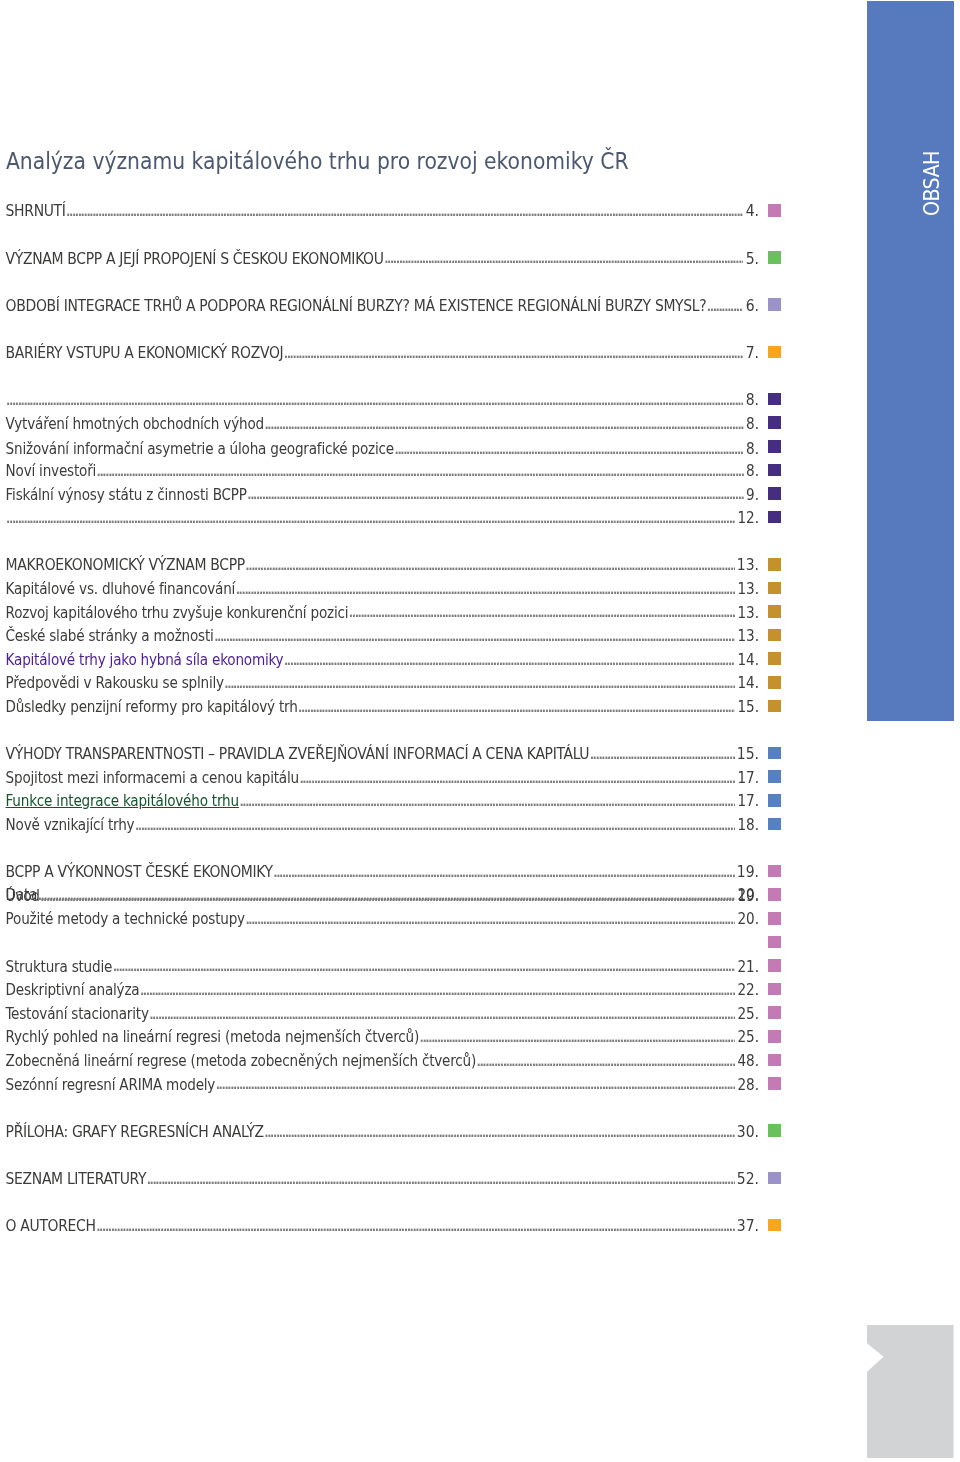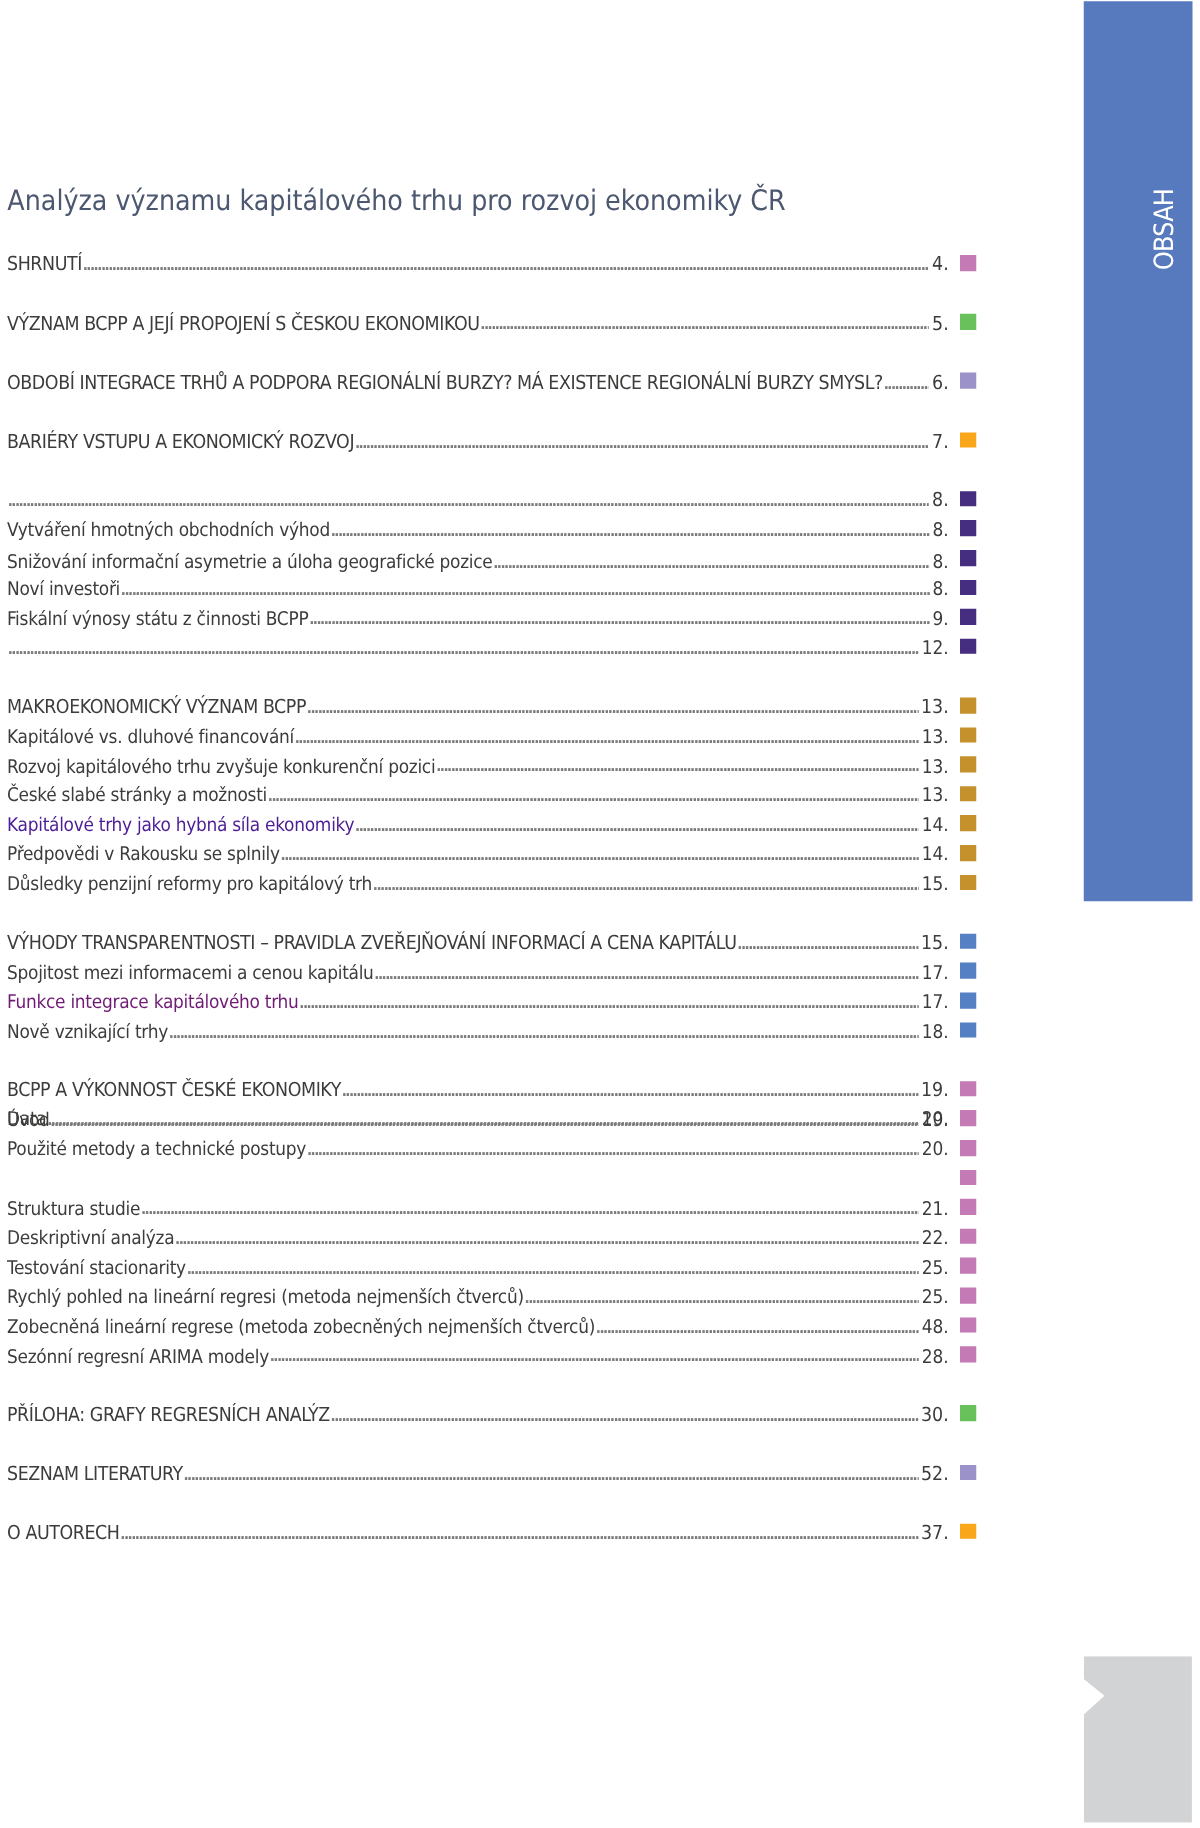--- a/index.html
+++ b/index.html
@@ -150,21 +150,21 @@
     <span class="p" style="color: rgb(60, 60, 59);">15.</span>
   </div>
       <div class="sq" style="left: 768.2px; top: 746.8px; background: rgb(86, 128, 196);"></div>
       <div class="row sub" style="top: 770.8px;">
     <span class="t" style="color: rgb(60, 60, 59);">Spojitost mezi informacemi a cenou kapitálu</span>
     <span class="d" style="color: rgb(124, 124, 123);">................................................................................................................................................................................................................................................................................................................................................................................................................</span>
     <span class="p" style="color: rgb(60, 60, 59);">17.</span>
   </div>
       <div class="sq" style="left: 768.2px; top: 770.4px; background: rgb(86, 128, 196);"></div>
       <div class="row sub" style="top: 794.4px;">
-    <span class="t" style="color: #701a75;">Funkce integrace kapitálového trhu</span>
+    <span class="t" style="color: #14532d; text-decoration: underline;">Funkce integrace kapitálového trhu</span>
     <span class="d" style="color: rgb(124, 124, 123);">................................................................................................................................................................................................................................................................................................................................................................................................................</span>
     <span class="p" style="color: rgb(60, 60, 59);">17.</span>
   </div>
       <div class="sq" style="left: 768.2px; top: 794px; background: rgb(86, 128, 196);"></div>
       <div class="row sub" style="top: 818px;">
     <span class="t" style="color: rgb(60, 60, 59);">Nově vznikající trhy</span>
     <span class="d" style="color: rgb(124, 124, 123);">................................................................................................................................................................................................................................................................................................................................................................................................................</span>
     <span class="p" style="color: rgb(60, 60, 59);">18.</span>
   </div>
       <div class="sq" style="left: 768.2px; top: 817.6px; background: rgb(86, 128, 196);"></div>

